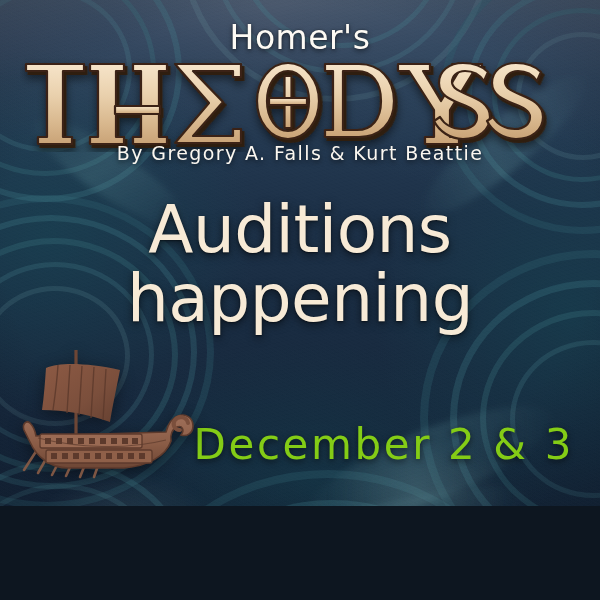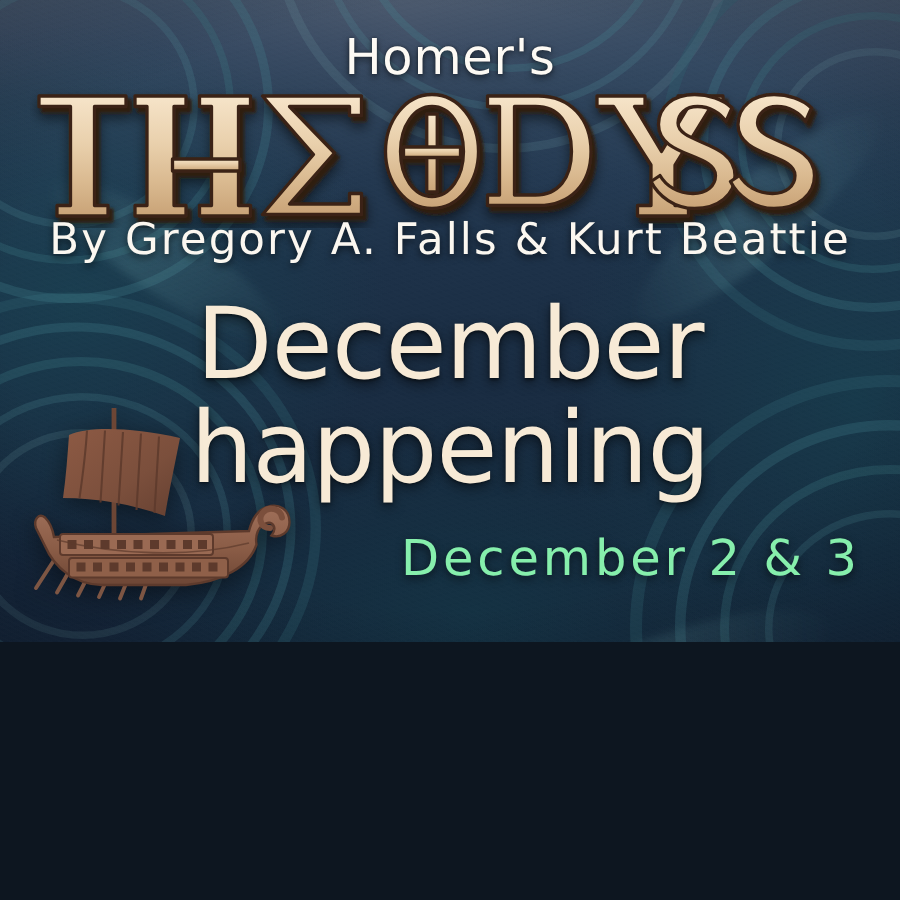--- a/index.html
+++ b/index.html
@@ -3,21 +3,21 @@
 <meta charset="utf-8">
 <style>
   html, body {
     margin: 0;
     padding: 0;
     background: #0d1620;
   }
   #poster {
     position: relative;
     width: 600px;
-    height: 428px;
+    height: 506px;
     overflow: hidden;
     font-family: "DejaVu Sans", sans-serif;
     background: #1b2a3d;
     user-select: none;
   }
 
   
   .bg-base {
     position: absolute;
     inset: 0;
@@ -102,21 +102,21 @@
     color: #fdfaf4;
     text-shadow: 0 2px 5px rgba(0,0,0,0.55), 0 0 2px rgba(0,0,0,0.4);
   }
 
   .byline {
     position: absolute;
     top: 142px;
     left: 0; right: 0;
     text-align: center;
     font-family: "DejaVu Sans", sans-serif;
-    font-size: 29px;
+    font-size: 19px;
     letter-spacing: 1.4px;
     color: #fbf7f0;
     text-shadow: 0 2px 5px rgba(0,0,0,0.6);
     white-space: nowrap;
   }
 
   .headline {
     position: absolute;
     top: 196px;
     left: 0; right: 0;
@@ -129,24 +129,24 @@
     text-shadow: 0 3px 8px rgba(0,0,0,0.55), 0 1px 2px rgba(0,0,0,0.5);
   }
   .headline div { margin: 0; padding: 0; }
 
   .datetime {
     position: absolute;
     bottom: 36px;
     right: 26px;
     text-align: center;
     font-family: "DejaVu Sans", sans-serif;
-    font-size: 33px;
+    font-size: 42px;
     line-height: 1.22;
     letter-spacing: 2.6px;
-    color: #86efac;
+    color: #84cc16;
     text-shadow: 0 2px 6px rgba(0,0,0,0.6);
     white-space: nowrap;
   }
 
   .ship {
     position: absolute;
     left: 16px;
     bottom: 12px;
     width: 190px;
     height: 150px;
@@ -274,21 +274,21 @@
         <g filter="url(#tsh2)" fill="url(#goldgrad2)" stroke="#3a2415" stroke-width="2.2" stroke-linejoin="round">
 
           <path d="M448,12 h0 z"></path>
         </g>
       </svg>
     </div>
 
     <div class="byline">By Gregory A. Falls &amp; Kurt Beattie</div>
 
     <div class="headline">
-      <div>December</div>
+      <div>Auditions</div>
       <div>happening</div>
     </div>
 
     <div class="datetime">
       <div>December 2 &amp; 3</div>
     </div>
 
     <svg class="ship" viewBox="0 0 190 150">
       <defs>
         <linearGradient id="hullg" x1="0" y1="0" x2="0" y2="1">

